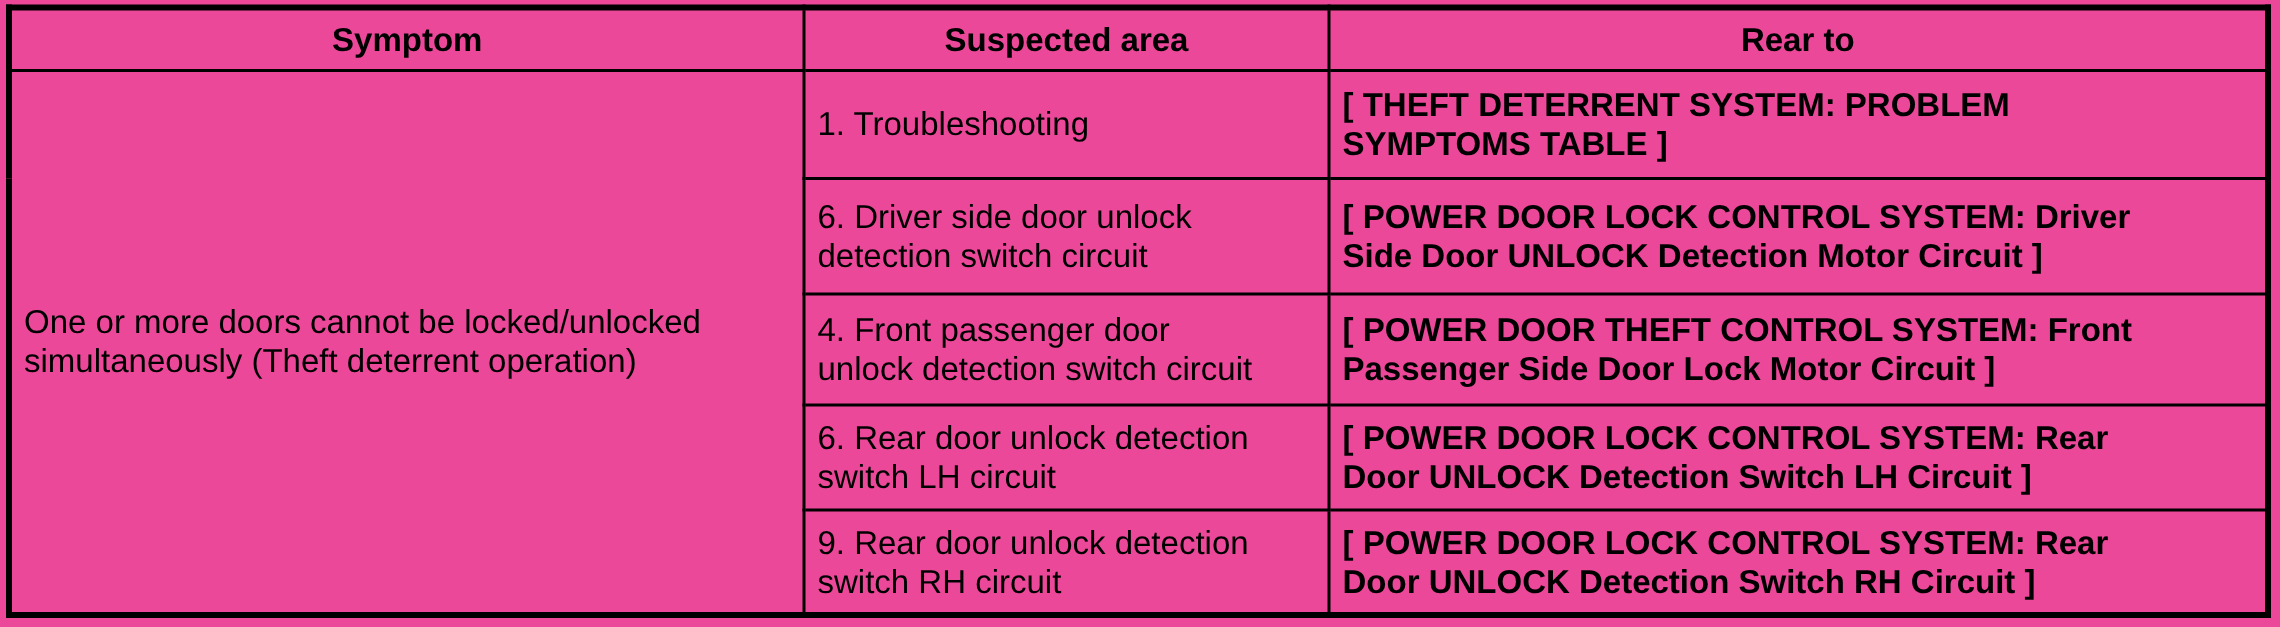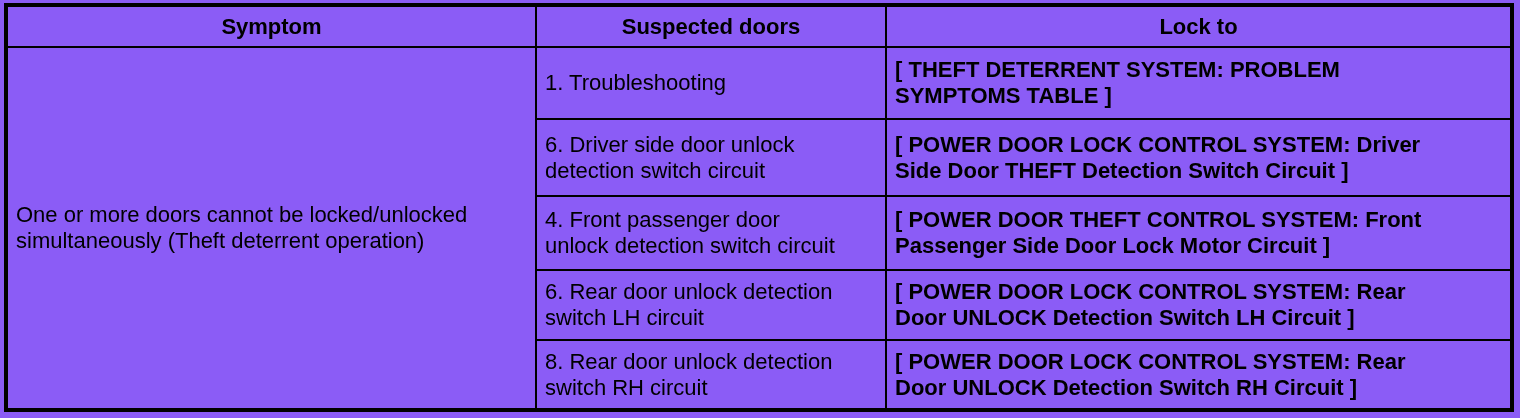--- a/index.html
+++ b/index.html
@@ -5,21 +5,21 @@
   html, body {
     margin: 0;
     padding: 0;
     background: #ffffff;
     font-family: "Liberation Sans", sans-serif;
     color: #000000;
   }
   .page {
     width: 1520px;
     height: 418px;
-    background: #8b5cf6;
+    background: #ec4899;
     box-sizing: border-box;
     padding: 3px 4px;
   }
   table.symptom-table {
     border-collapse: collapse;
     table-layout: fixed;
     width: 1506px;
     border: 4px solid #000000;
   }
   table.symptom-table th,
@@ -59,51 +59,51 @@
 <div class="page">
   <table class="symptom-table">
     <colgroup>
       <col style="width:530px">
       <col style="width:350px">
       <col style="width:626px">
     </colgroup>
     <thead>
       <tr style="height:42px">
         <th>Symptom</th>
-        <th>Suspected doors</th>
-        <th>Lock to</th>
+        <th>Suspected area</th>
+        <th>Rear to</th>
       </tr>
     </thead>
     <tbody>
       <tr style="height:72px">
         <td class="symptom-cell" rowspan="5">One or more doors cannot be locked/unlocked
 simultaneously (Theft deterrent operation)</td>
         <td class="area-cell">1. Troubleshooting</td>
         <td class="refer-cell">[ THEFT DETERRENT SYSTEM: PROBLEM
 SYMPTOMS TABLE ]</td>
       </tr>
       <tr style="height:77px">
         <td class="area-cell">6. Driver side door unlock
 detection switch circuit</td>
         <td class="refer-cell">[ POWER DOOR LOCK CONTROL SYSTEM: Driver
-Side Door THEFT Detection Switch Circuit ]</td>
+Side Door UNLOCK Detection Motor Circuit ]</td>
       </tr>
       <tr style="height:74px">
         <td class="area-cell">4. Front passenger door
 unlock detection switch circuit</td>
         <td class="refer-cell">[ POWER DOOR THEFT CONTROL SYSTEM: Front
 Passenger Side Door Lock Motor Circuit ]</td>
       </tr>
       <tr style="height:70px">
         <td class="area-cell">6. Rear door unlock detection
 switch LH circuit</td>
         <td class="refer-cell">[ POWER DOOR LOCK CONTROL SYSTEM: Rear
 Door UNLOCK Detection Switch LH Circuit ]</td>
       </tr>
       <tr style="height:70px">
-        <td class="area-cell">8. Rear door unlock detection
+        <td class="area-cell">9. Rear door unlock detection
 switch RH circuit</td>
         <td class="refer-cell">[ POWER DOOR LOCK CONTROL SYSTEM: Rear
 Door UNLOCK Detection Switch RH Circuit ]</td>
       </tr>
     </tbody>
   </table>
 </div>
 
 </body></html>

